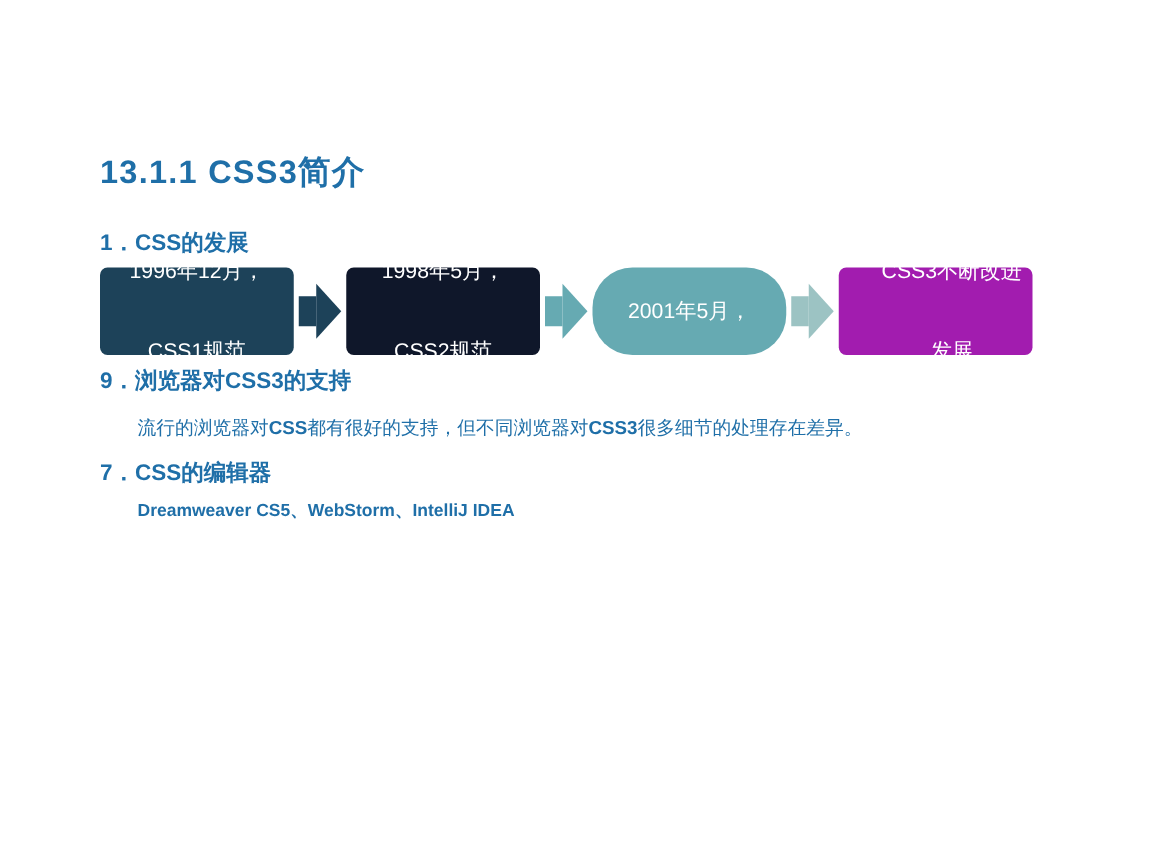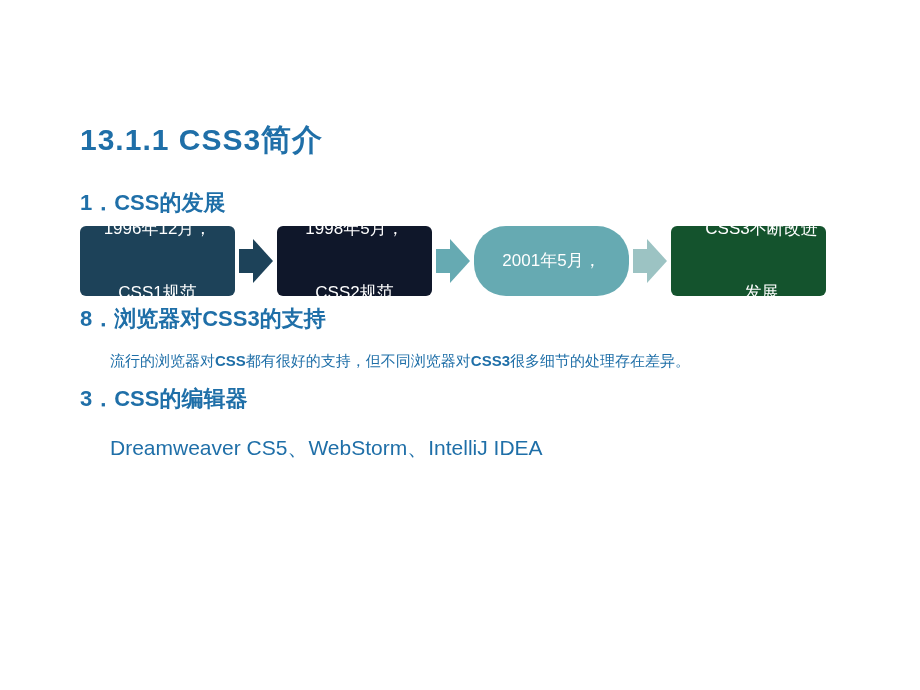--- a/index.html
+++ b/index.html
@@ -10,28 +10,28 @@
     body {
       width: 920px;
       height: 690px;
       background: #ffffff;
       font-family: "Microsoft YaHei", "SimHei", Arial, sans-serif;
       padding: 120px 80px 40px 80px;
       overflow: hidden;
     }
     .title {
       color: #1f6fa8;
-      font-size: 30px;
+      font-size: 26px;
       font-weight: bold;
       margin-bottom: 27px;
       letter-spacing: 1px;
     }
     .section-heading {
       color: #1f6fa8;
-      font-size: 22px;
+      font-size: 18px;
       font-weight: bold;
       margin-bottom: 8px;
       margin-top: 8px;
     }
     .flow {
       display: flex;
       align-items: center;
       gap: 4px;
       margin-bottom: 6px;
       margin-top: 6px;
@@ -47,21 +47,21 @@
       justify-content: center;
       font-size: 17px;
       text-align: center;
       line-height: 1.4;
       padding: 4px 6px;
       gap: 40px;
     }
     .box-1 { background: #1d4259; }
     .box-2 { background: #0f172a; }
     .box-3 { background: #66aab2; border-radius: 32px; }
-    .box-4 { background: #14532d; padding-left: 32px; }
+    .box-4 { background: #a21caf; padding-left: 32px; }
     .arrow-shape {
       display: flex;
       align-items: center;
     }
     .arrow-tail {
       width: 14px;
       height: 24px;
     }
     .arrow-head {
       width: 0;
@@ -79,23 +79,23 @@
     .arrow-3 .arrow-head { border-left-color: #9cc3c3; }
     .body-text {
       color: #1f6fa8;
       font-size: 15px;
       line-height: 1.7;
       margin: 14px 0 10px 0;
       text-indent: 2em;
     }
     .editor-list {
       color: #1f6fa8;
-      font-size: 21px;
-      font-weight: normal;
-      margin-top: 20px;
+      font-size: 14px;
+      font-weight: bold;
+      margin-top: 10px;
       margin-left: 30px;
     }
     .bold-inline {
       font-weight: bold;
     }
   </style>
 </head>
 <body>
 
 <h1 class="title">13.1.1  CSS3简介</h1>
@@ -125,21 +125,21 @@
   <div class="arrow-shape arrow-3">
     <div class="arrow-tail"></div>
     <div class="arrow-head"></div>
   </div>
   <div class="flow-box box-4">
     <span>CSS3不断改进</span>
     <span>发展</span>
   </div>
 </div>
 
-<h2 class="section-heading">8．浏览器对CSS3的支持</h2>
+<h2 class="section-heading">9．浏览器对CSS3的支持</h2>
 
 <p class="body-text">
   <span>流行的浏览器对</span><span class="bold-inline">CSS</span><span>都有很好的支持，但不同浏览器对</span><span class="bold-inline">CSS3</span><span>很多细节的处理存在差异。</span>
 </p>
 
-<h2 class="section-heading">3．CSS的编辑器</h2>
+<h2 class="section-heading">7．CSS的编辑器</h2>
 
 <p class="editor-list">Dreamweaver CS5、WebStorm、IntelliJ IDEA</p>
 
 </body></html>

